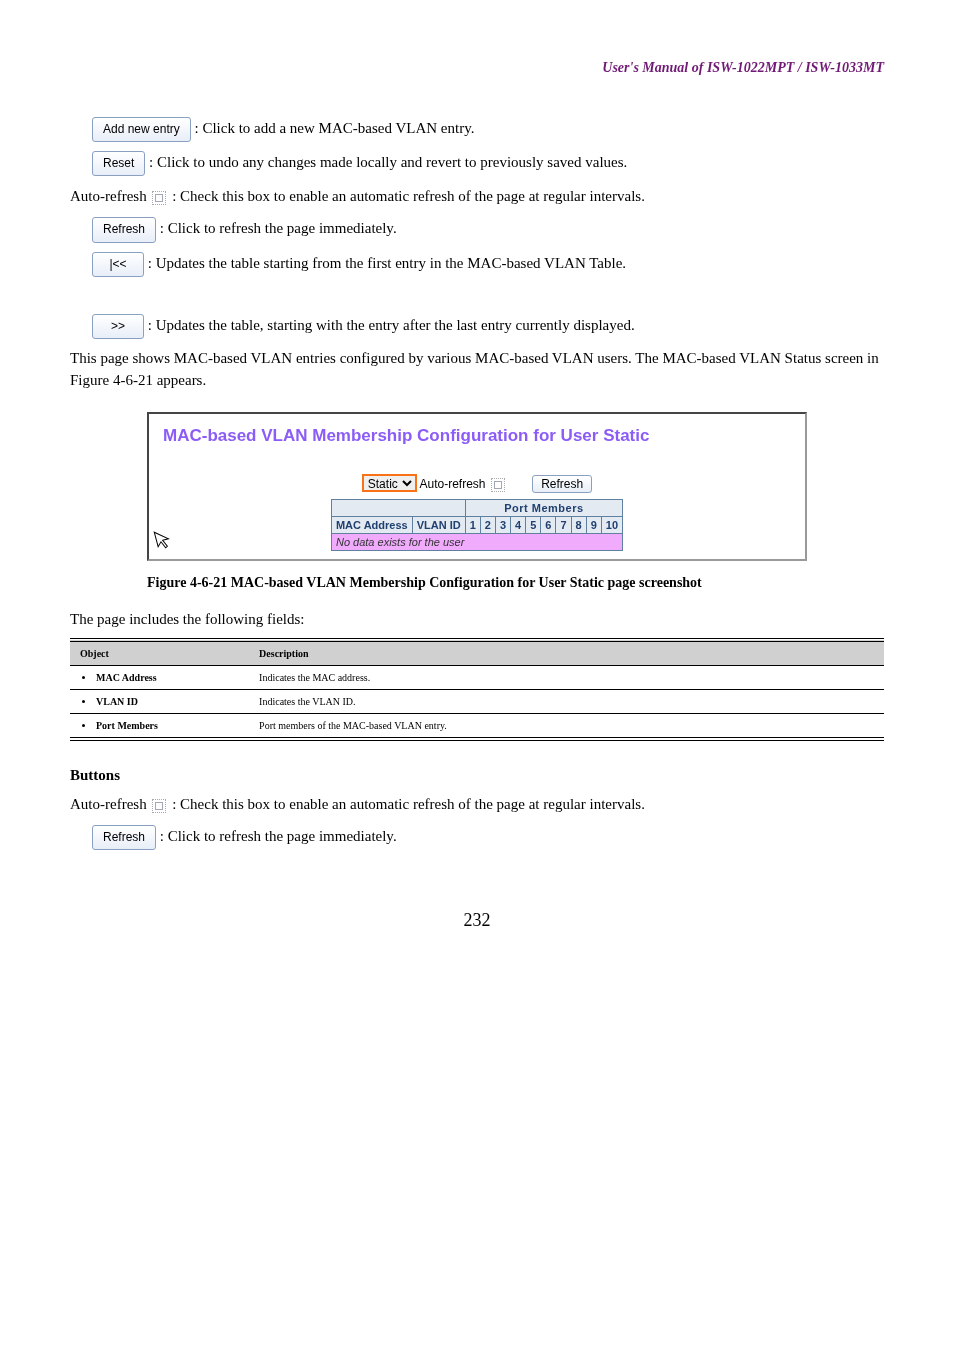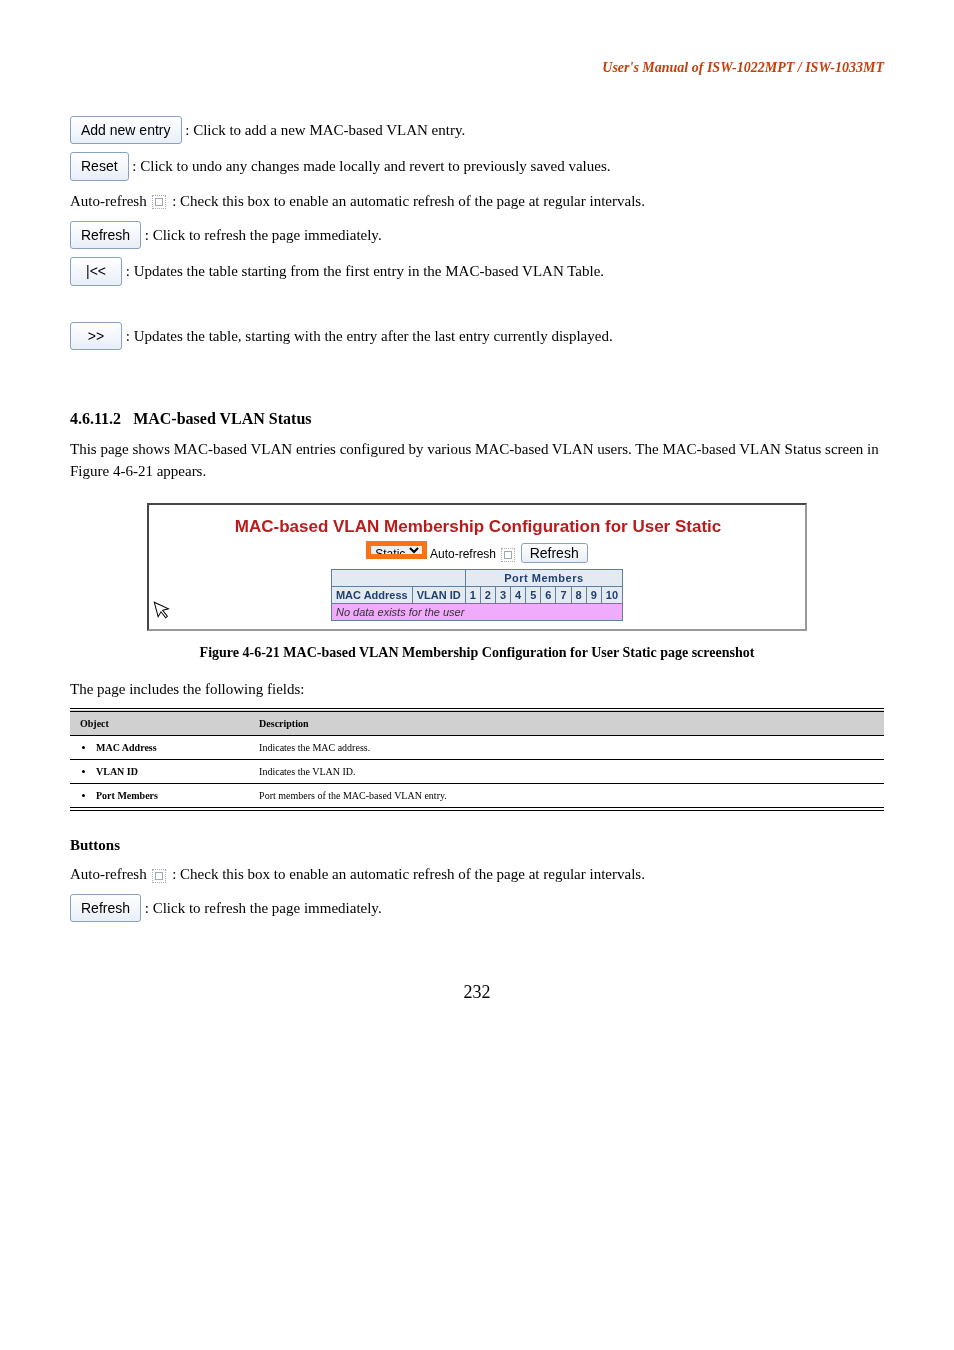--- a/index.html
+++ b/index.html
@@ -10,38 +10,39 @@
     color: #000;
     background: #fff;
     width: 954px;
   }
   .page {
     padding: 60px 70px 60px 70px;
     box-sizing: border-box;
     position: relative;
   }
   .header-line {
-    color: #c2410c;
+    color: #701a75;
     font-weight: bold;
     font-size: 14px;
     text-align: right;
     font-style: italic;
     margin-bottom: 40px;
   }
   .win-btn {
     display: inline-block;
     border: 1px solid #8aa0c0;
     background: linear-gradient(#fff, #e8eef8);
     padding: 2px 10px;
     font-family: "Microsoft Sans Serif", Tahoma, sans-serif;
-    font-size: 14px;
+    font-size: 12px;
     border-radius: 3px;
     cursor: pointer;
     min-width: 30px;
     text-align: center;
+    margin-left: 22px;
   }
   .row {
     margin: 8px 0;
     line-height: 1.6;
   }
   .desc-text {
     display: inline;
   }
   .checkbox-mini {
     display: inline-block;
@@ -72,36 +73,35 @@
     margin: 20px auto;
     width: 660px;
   }
   .fig-img {
     border: 2px inset #999;
     background: #fff;
     padding: 4px 4px 4px 4px;
     position: relative;
   }
   .fig-title {
-    color: #b91c1c;
+    color: #8b5cf6;
     font-family: Verdana, Arial, sans-serif;
     font-weight: bold;
     font-size: 17px;
-    margin: 8px 8px 4px 10px;
-    text-align: center;
+    margin: 8px 8px 28px 10px;
   }
   .fig-controls {
     text-align: center;
     font-family: Tahoma, Verdana, sans-serif;
     font-size: 12px;
     margin-bottom: 6px;
   }
   .fig-controls select {
     font-size: 12px;
-    border: 5px solid #f97316;
+    border: 2px solid #f97316;
     height: 18px;
   }
   .fig-table {
     margin: 0 auto 4px auto;
     border-collapse: collapse;
     font-family: Verdana, Arial, sans-serif;
     font-size: 11px;
   }
   .fig-table td, .fig-table th {
     border: 1px solid #6080a0;
@@ -125,21 +125,20 @@
   .cursor-arrow {
     position: absolute;
     left: 6px;
     bottom: 4px;
     font-size: 18px;
     font-family: sans-serif;
     transform: rotate(-15deg);
     color: #000;
   }
   .fig-caption {
-    text-align: center;
     font-weight: bold;
     margin-top: 14px;
     font-size: 14px;
   }
   .info-intro {
     margin: 20px 0 10px 0;
   }
   table.info {
     width: 100%;
     border-collapse: collapse;
@@ -212,25 +211,20 @@
   <div class="row">
     <span class="win-btn">|&lt;&lt;</span>
     <span class="desc-text">: Updates the table starting from the first entry in the MAC-based VLAN Table.</span>
   </div>
   <div style="height:20px"></div>
   <div class="row">
     <span class="win-btn">&gt;&gt;</span>
     <span class="desc-text">: Updates the table, starting with the entry after the last entry currently displayed.</span>
   </div>
 
-  <div class="section-title">
-    <span>4.6.11.2</span>
-    <span>&nbsp;</span>
-    <span>MAC-based VLAN Status</span>
-  </div>
   <div class="section-para">
     <span>This page shows MAC-based VLAN entries configured by various MAC-based VLAN users. The MAC-based VLAN Status screen in </span>
     <span>Figure 4-6-21</span>
     <span> appears.</span>
   </div>
 
   <div class="figure-wrap">
     <div class="fig-img">
       <span class="cursor-arrow">
         <svg width="18" height="22" viewBox="0 0 18 22">

